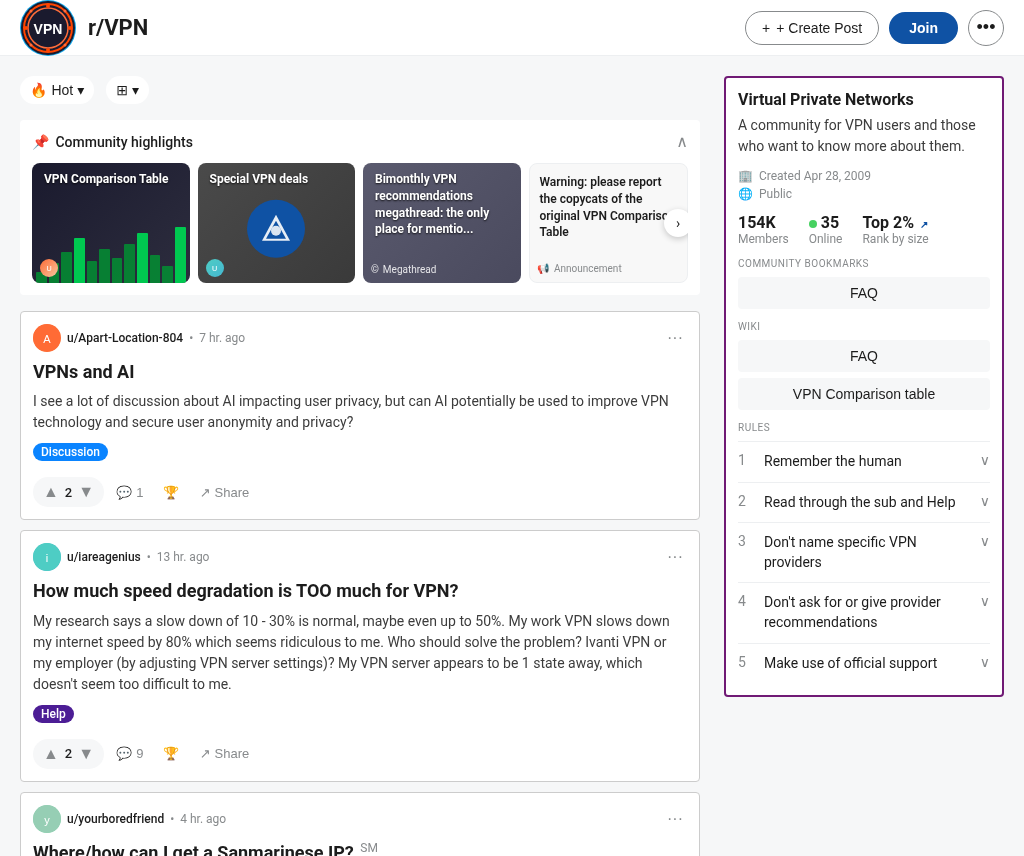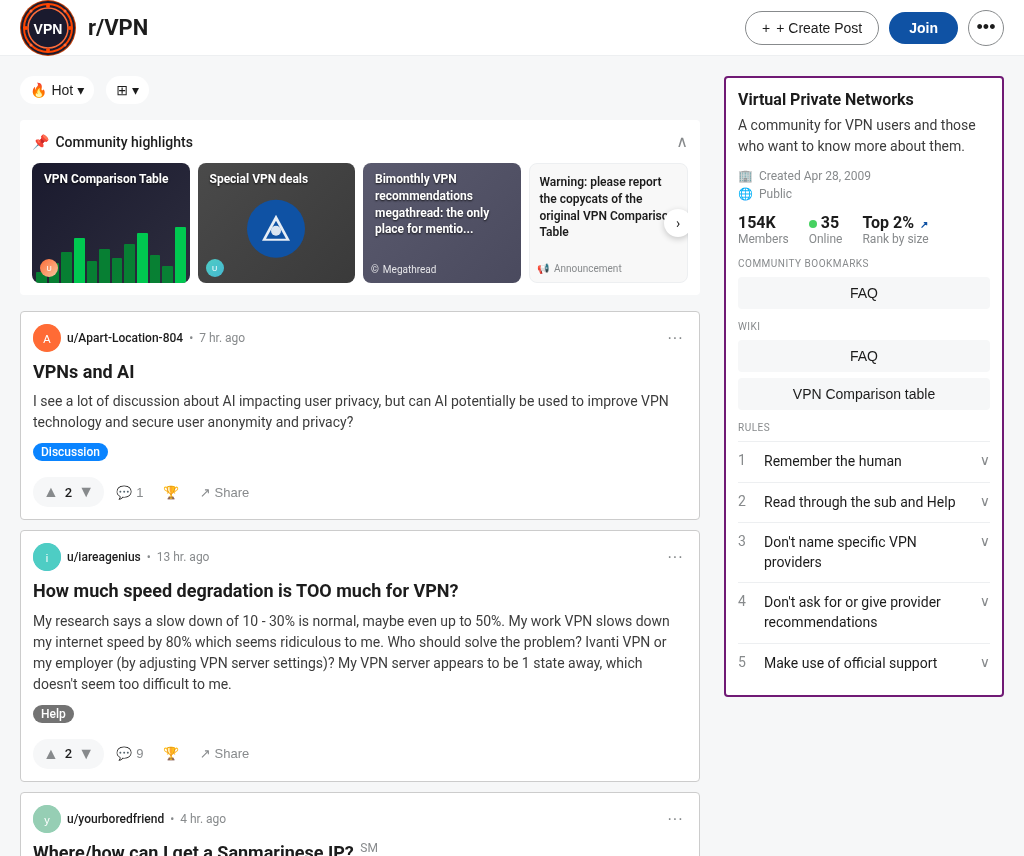--- a/index.html
+++ b/index.html
@@ -1,21 +1,21 @@
 <!DOCTYPE html>
 <html><head>
   <meta charset="utf-8">
   <style>
     * { box-sizing: border-box; margin: 0; padding: 0; }
     body { font-family: -apple-system, BlinkMacSystemFont, 'Segoe UI', Roboto, sans-serif; background: #f6f7f8; color: #1c1c1c; font-size: 14px; }
     
     
     .header { background: #fff; border-bottom: 1px solid #edeff1; padding: 0 20px; height: 56px; display: flex; align-items: center; justify-content: space-between; }
     .header-left { display: flex; align-items: center; gap: 12px; }
-    .subreddit-logo { width: 56px; height: 56px; border-radius: 50%; background: #c2410c; display: flex; align-items: center; justify-content: center; position: relative; overflow: hidden; text-decoration: underline; }
+    .subreddit-logo { width: 56px; height: 56px; border-radius: 50%; background: #0ea5e9; display: flex; align-items: center; justify-content: center; position: relative; overflow: hidden; text-decoration: underline; }
     .subreddit-logo svg { width: 54px; height: 54px; }
     .subreddit-name { font-size: 22px; font-weight: 700; color: #1c1c1c; }
     .header-right { display: flex; align-items: center; gap: 10px; }
     .create-post-btn { display: flex; align-items: center; gap: 6px; padding: 8px 16px; border: 1px solid #878a8c; border-radius: 20px; background: #fff; cursor: pointer; font-size: 14px; font-weight: 500; color: #1c1c1c; }
     .join-btn { padding: 8px 20px; border-radius: 20px; background: #0f52a4; border: none; color: #fff; font-size: 14px; font-weight: 700; cursor: pointer; }
     .more-btn { width: 36px; height: 36px; border-radius: 50%; border: 1px solid #878a8c; background: #fff; display: flex; align-items: center; justify-content: center; cursor: pointer; font-size: 18px; color: #1c1c1c; }
 
     
     .main-container { display: flex; max-width: 1200px; margin: 0 auto; padding: 20px; gap: 24px; }
     .feed-section { flex: 1; min-width: 0; }
@@ -46,21 +46,21 @@
     .post-header { display: flex; align-items: center; justify-content: space-between; margin-bottom: 8px; }
     .post-meta { display: flex; align-items: center; gap: 6px; }
     .avatar { width: 28px; height: 28px; border-radius: 50%; background: #e8e8e8; overflow: hidden; display: flex; align-items: center; justify-content: center; font-size: 10px; }
     .username { font-size: 12px; font-weight: 500; color: #1c1c1c; cursor: pointer; }
     .post-time { font-size: 12px; color: #878a8c; }
     .post-more { background: none; border: none; cursor: pointer; color: #878a8c; font-size: 16px; padding: 4px; }
     .post-title { font-size: 18px; font-weight: 700; color: #1c1c1c; margin-bottom: 8px; line-height: 1.3; }
     .post-body { font-size: 14px; color: #3c3c3c; line-height: 1.5; margin-bottom: 10px; }
     .post-flair { display: inline-block; padding: 2px 8px; border-radius: 12px; font-size: 12px; font-weight: 500; margin-bottom: 8px; }
     .flair-discussion { background: #0a84ff; color: #fff; }
-    .flair-help { background: #737373; color: #fff; }
+    .flair-help { background: #4c1d95; color: #fff; }
     .post-actions { display: flex; align-items: center; gap: 4px; }
     .vote-section { display: flex; align-items: center; gap: 4px; padding: 4px 8px; border-radius: 20px; background: #f6f7f8; }
     .vote-btn { background: none; border: none; cursor: pointer; color: #878a8c; font-size: 16px; display: flex; align-items: center; padding: 2px; }
     .vote-count { font-size: 13px; font-weight: 500; color: #1c1c1c; }
     .action-btn { display: flex; align-items: center; gap: 4px; padding: 4px 8px; border-radius: 20px; background: none; border: none; cursor: pointer; color: #878a8c; font-size: 13px; font-weight: 500; }
 
     
     .sidebar-card { background: #fff; border-radius: 4px; margin-bottom: 16px; padding: 12px; border: 2px solid #701a75; }
     .sidebar-community-name { font-size: 16px; font-weight: 700; margin-bottom: 6px; }
     .sidebar-description { font-size: 14px; color: #3c3c3c; line-height: 1.5; margin-bottom: 12px; }

